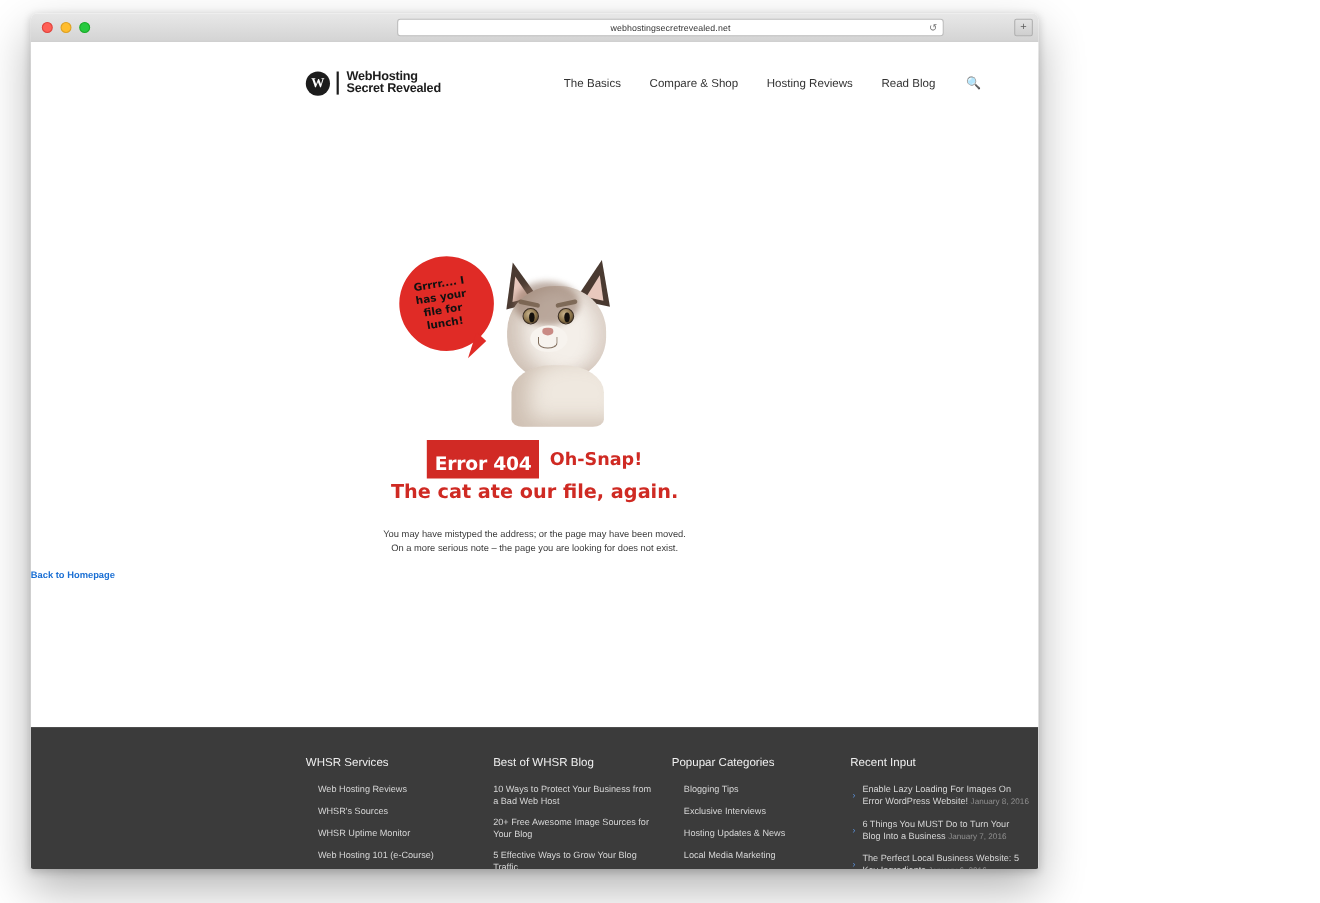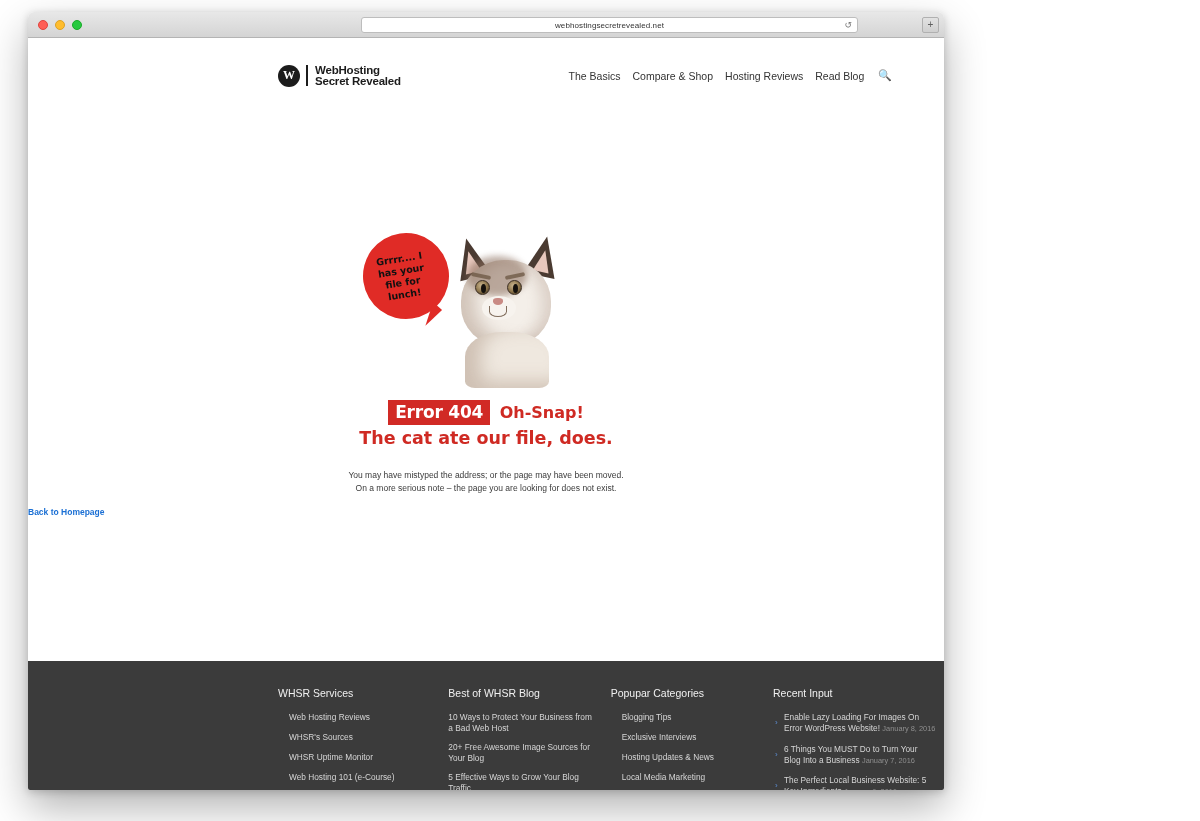--- a/index.html
+++ b/index.html
@@ -134,21 +134,21 @@
     font-size: 11.5px;
     color: #1c1c1c;
     letter-spacing: -0.2px;
   }
   .logo-text .l2 { display: block; }
 
   .main-nav {
     margin-left: auto;
     display: flex;
     align-items: center;
-    gap: 12px;
+    gap: 26px;
   }
   .nav-item {
     font-size: 10.5px;
     color: #333333;
     text-decoration: none;
     white-space: nowrap;
   }
   .nav-search {
     font-size: 11px;
     color: #333333;
@@ -306,21 +306,21 @@
     text-align: center;
     margin-top: 14px;
     white-space: nowrap;
   }
   .err-badge {
     display: inline-block;
     background: #d12a25;
     color: #ffffff;
     font-size: 17px;
     font-weight: bold;
-    padding: 2px 7px 3px;
+    padding: 12px 7px 3px;
     vertical-align: middle;
     letter-spacing: -0.2px;
     font-family: "DejaVu Sans", sans-serif;
   }
   .err-ohsnap {
     display: inline-block;
     color: #cf2a23;
     font-size: 16px;
     font-weight: bold;
     margin-left: 5px;
@@ -479,21 +479,21 @@
           <div class="nose"></div>
           <div class="mouth"></div>
           <div class="body"></div>
         </div>
       </div>
 
       <div class="error-title">
         <span class="err-badge">Error 404</span>
         <span class="err-ohsnap">Oh-Snap!</span>
       </div>
-      <div class="error-sub">The cat ate our file, does.</div>
+      <div class="error-sub">The cat ate our file, again.</div>
 
       <div class="error-body">
         <div>You may have mistyped the address; or the page may have been moved.</div>
         <div>On a more serious note – the page you are looking for does not exist.</div>
       </div>
 
       <a class="back-link">Back to Homepage</a>
     </div>
 
     <div class="footer">

